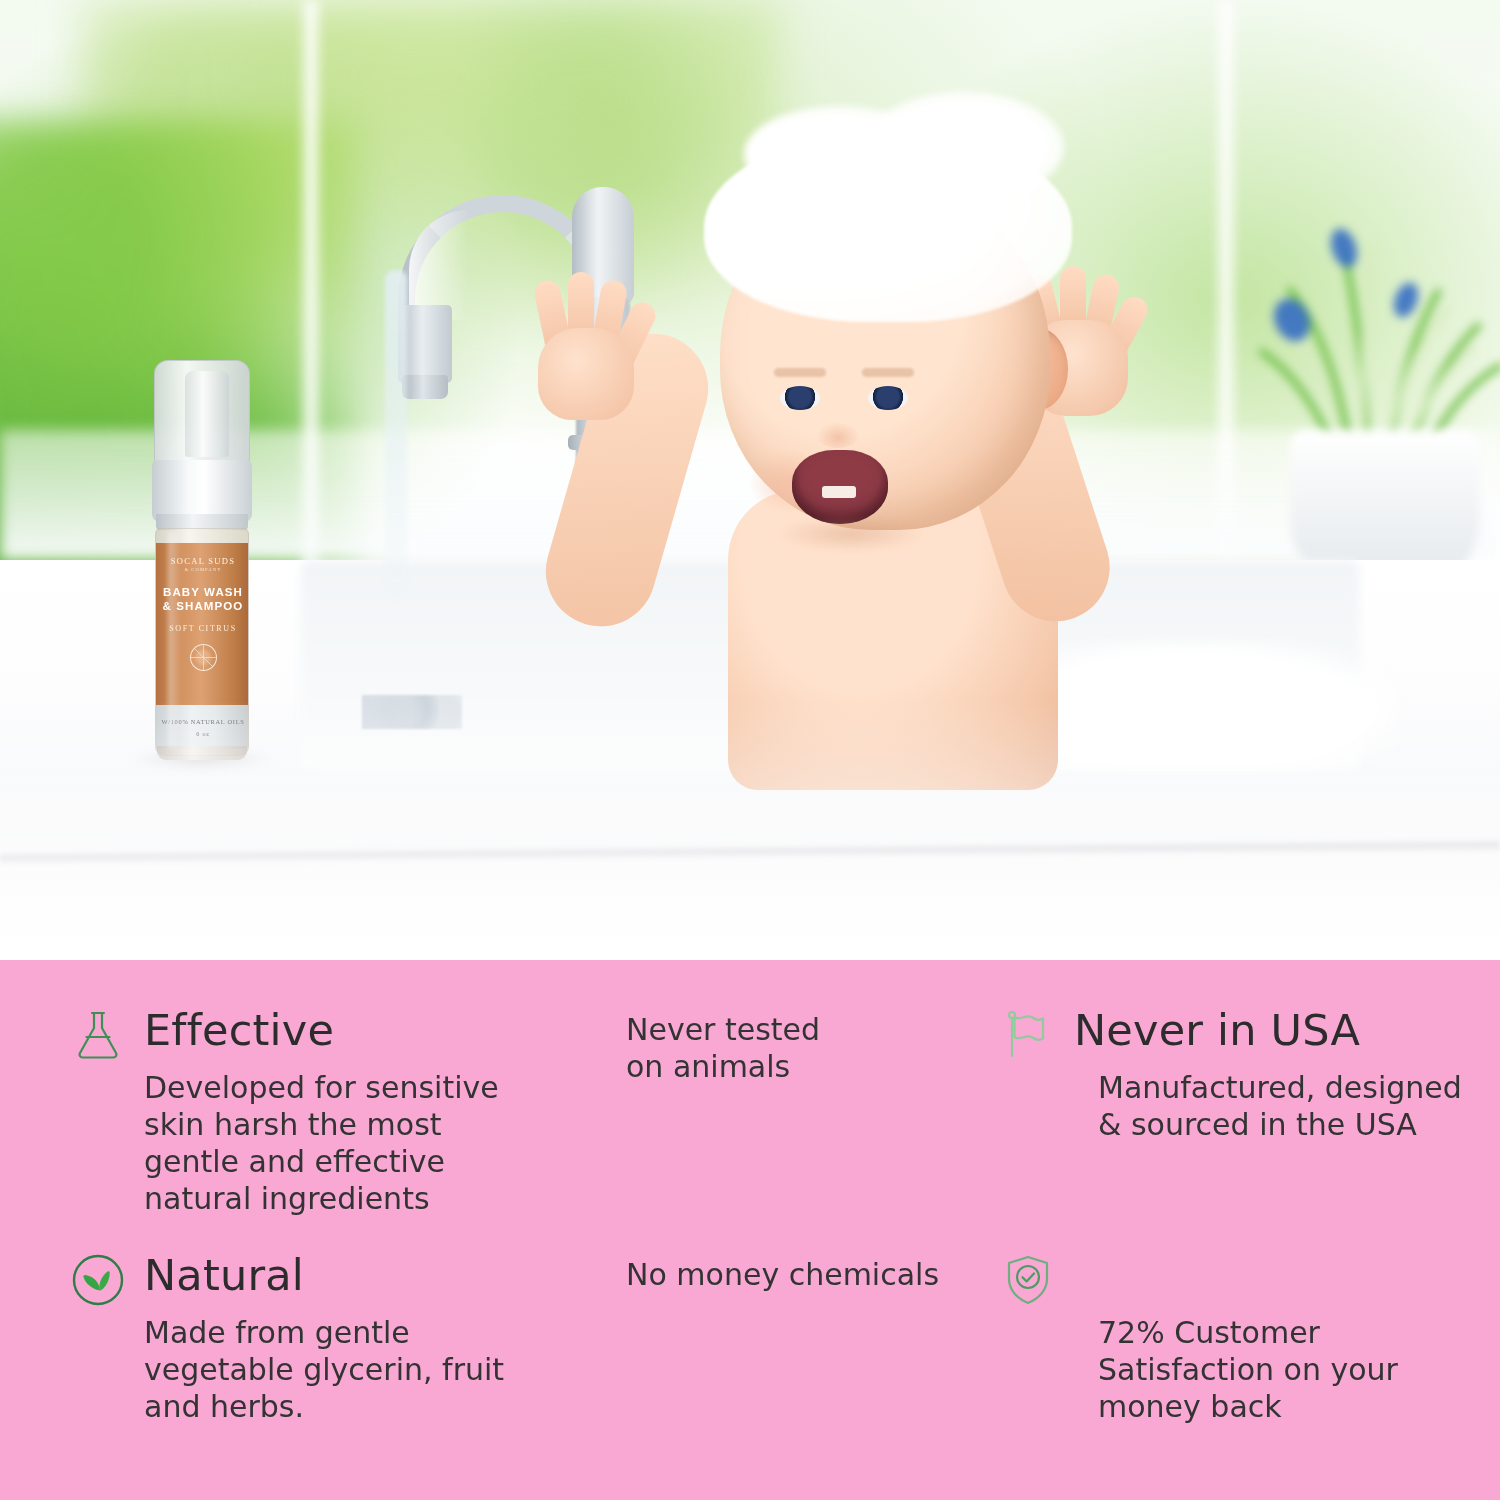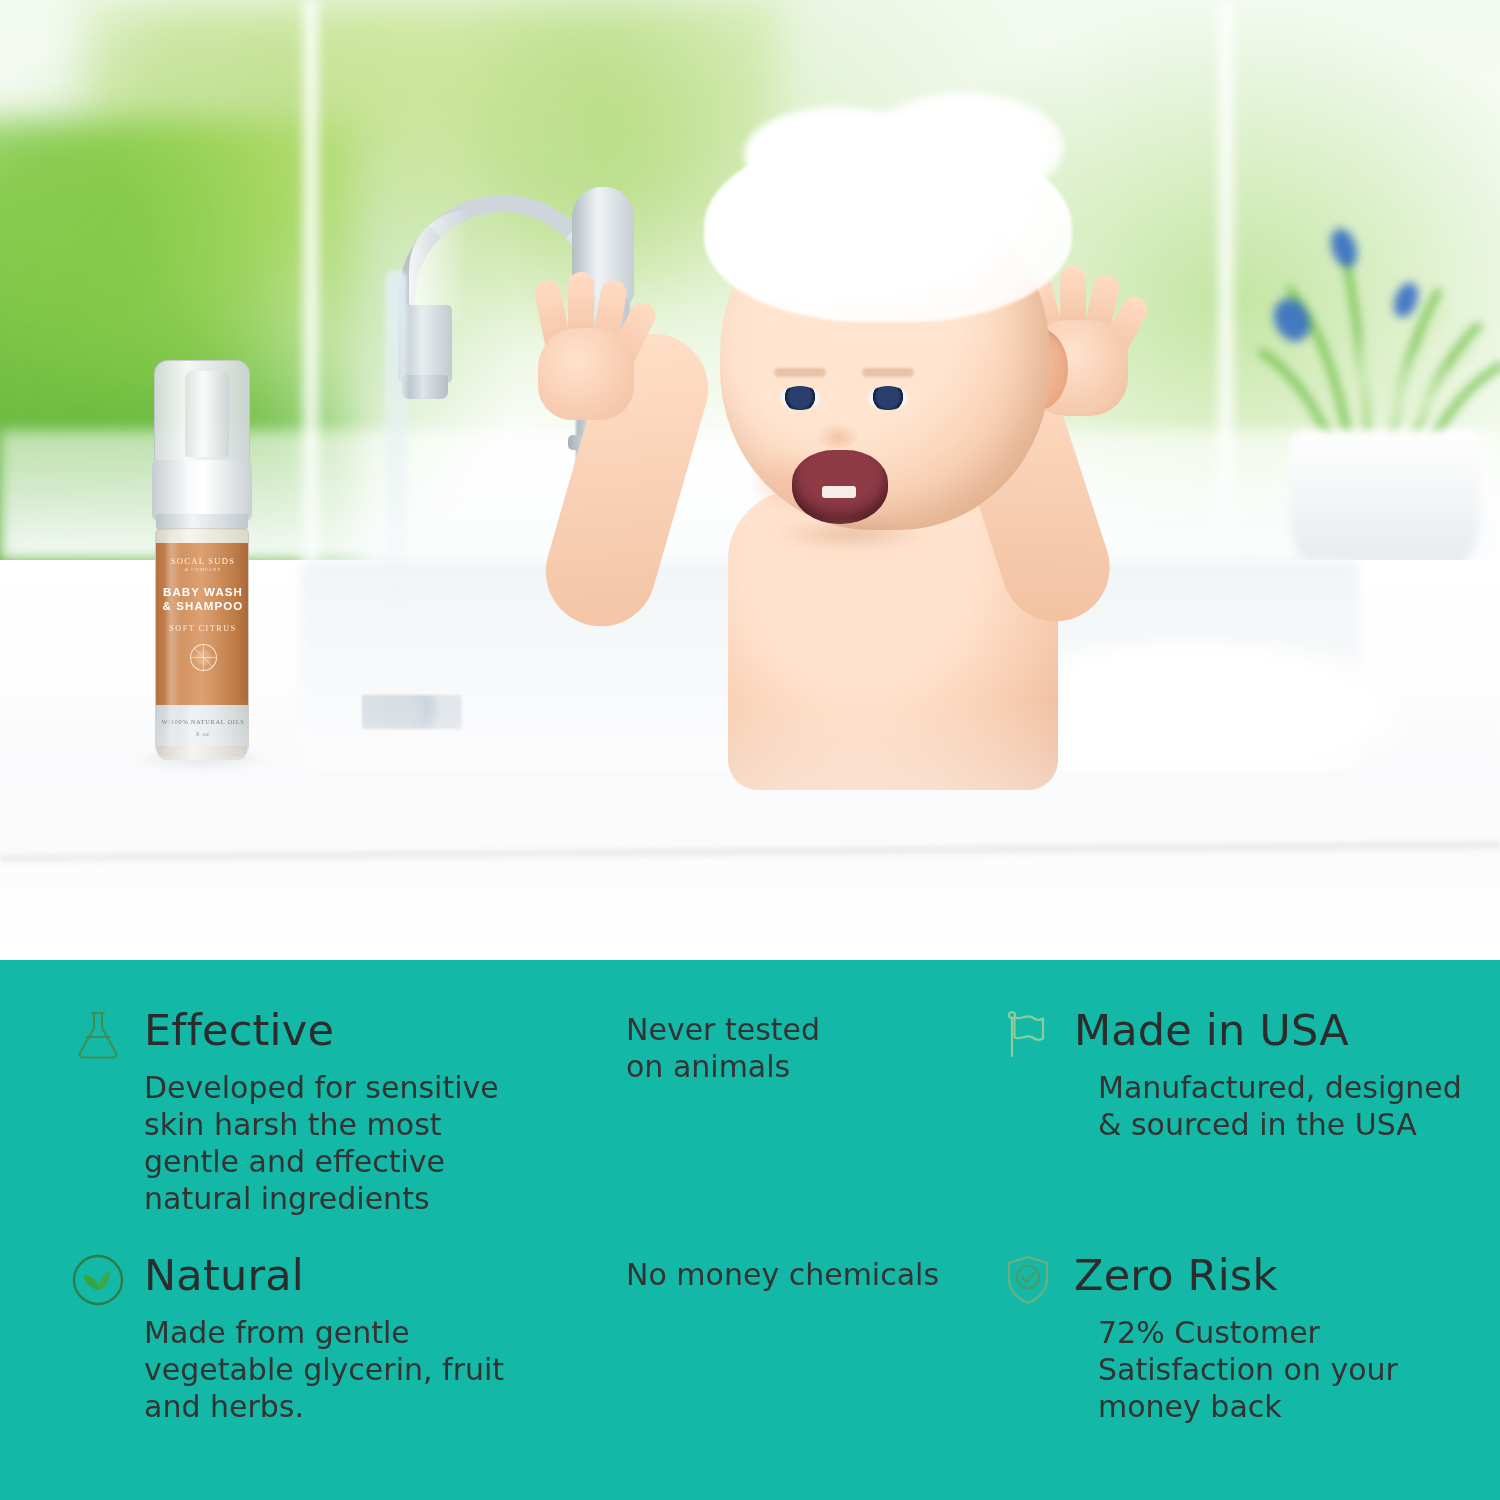--- a/index.html
+++ b/index.html
@@ -352,21 +352,21 @@
 
   
   .photo-fade {
     position:absolute; left:0; top:700px; width:1500px; height:260px;
     background:linear-gradient(180deg, rgba(255,255,255,0) 0%, rgba(255,255,255,.55) 45%, #ffffff 100%);
   }
 
   
   .features {
     position:absolute; left:0; top:960px; width:1500px; height:540px;
-    background:#14b8a6;
+    background:#f9a8d4;
     padding:45px 93px 0 70px;
     display:grid;
     grid-template-columns:470px 460px 470px;
     grid-template-rows:245px auto;
     column-gap:0; row-gap:0;
   }
   .feature { position:relative; padding-left:0; }
   .feat-head { display:flex; align-items:flex-start; gap:18px; }
   .feat-icon { width:56px; height:56px; flex:0 0 56px; margin-top:2px; }
   .feat-title {
@@ -521,21 +521,21 @@
 
   <div class="feature col3">
     <div class="feat-head">
       <span class="feat-icon">
         <svg viewBox="0 0 56 56" width="56" height="56" fill="none" stroke="#8fcb9b" stroke-width="2.2" stroke-linecap="round" stroke-linejoin="round">
           <circle cx="12" cy="8" r="3"></circle>
           <path d="M12 11v38"></path>
           <path d="M14.5 10c6 4.5 12 -4 18 0.5 6 4.5 10.5 1 10.5 1v20s-4.5 3.5-10.5-1c-6-4.5-12 4-18-.5z"></path>
         </svg>
       </span>
-      <span class="feat-title">Made in USA</span>
+      <span class="feat-title">Never in USA</span>
     </div>
     <div class="feat-desc">Manufactured, designed &amp; sourced in the USA</div>
   </div>
 
   <div class="feature col1">
     <div class="feat-head">
       <span class="feat-icon">
         <svg viewBox="0 0 56 56" width="56" height="56">
           <circle cx="28" cy="28" r="24" fill="none" stroke="#2f7d46" stroke-width="2.4"></circle>
           <path d="M27.5 38C22 36 16 32.5 13.5 25c-.4-1.2.5-2.2 1.7-2 6.3 1 11 4.3 13.3 9.6.8 1.9 1 3.6 1 5.4z" fill="#35a544"></path>
@@ -553,18 +553,17 @@
 
   <div class="feature col3">
     <div class="feat-head">
       <span class="feat-icon">
         <svg viewBox="0 0 56 56" width="56" height="56" fill="none" stroke="#6fae7e" stroke-width="2.2" stroke-linecap="round" stroke-linejoin="round">
           <path d="M28 5 47 11v16c0 11-8.3 19.6-19 24-10.7-4.4-19-13-19-24V11z"></path>
           <circle cx="28" cy="25" r="11" stroke="#4f9a64"></circle>
           <path d="M22.5 25.2 26.6 29.4 34 21.4" stroke="#4f9a64"></path>
         </svg>
       </span>
-      <span class="feat-title">Zero Risk</span>
     </div>
     <div class="feat-desc">72% Customer Satisfaction on your money back</div>
   </div>
 
 </div>
 
 </body></html>

